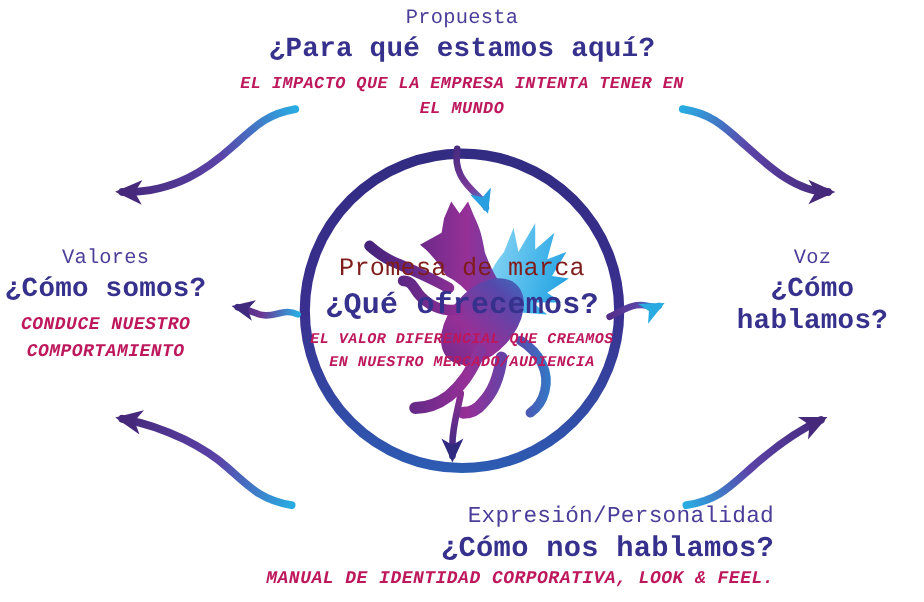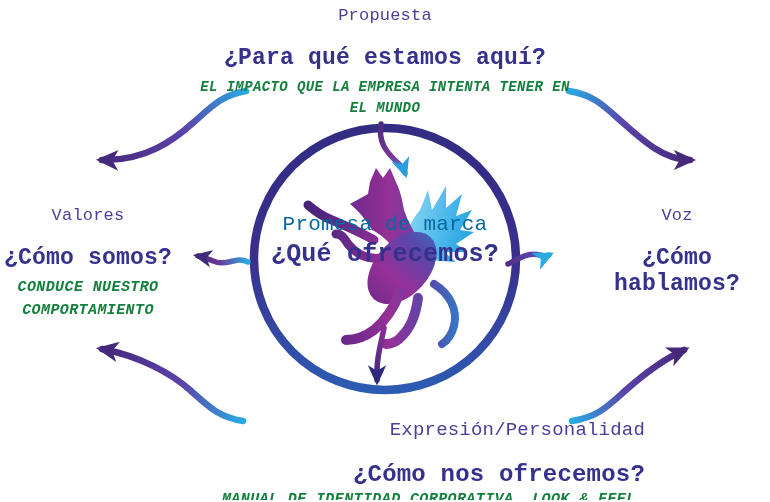--- a/index.html
+++ b/index.html
@@ -6,38 +6,38 @@
   .canvas{
     position:relative;width:770px;height:500px;background:#ffffff;overflow:hidden;
     font-family:Liberation Mono, monospace;
   }
   .canvas svg{position:absolute;left:0;top:0;}
   .sec{position:absolute;text-align:center;z-index:5;}
   .category{
     font-size:17px;font-weight:500;color:#4a3e99;letter-spacing:.2px;
   }
   .question{
-    font-size:23px;font-weight:bold;color:#36318c;margin-top:20px;letter-spacing:.2px;
+    font-size:23px;font-weight:bold;color:#36318c;margin-top:3px;letter-spacing:.2px;
   }
   .note{
-    font-style:italic;font-weight:bold;text-transform:uppercase;color:#15803d;
+    font-style:italic;font-weight:bold;text-transform:uppercase;color:#be185d;
     font-size:14px;line-height:1.5;margin-top:6px;letter-spacing:.4px;
   }
   
   .sec.top{top:6px;left:135px;width:500px;}
   .sec.top .note{width:372px;margin-left:auto;margin-right:auto;}
   
   .sec.left{top:206px;left:-3px;width:182px;}
   .sec.left .question,.sec.right .question{font-size:23px;}
   .sec.left .note,.sec.right .note{font-size:15px;width:178px;margin-left:auto;margin-right:auto;}
   
   .sec.right{top:206px;left:582px;width:190px;}
   
   .sec.center{top:213px;left:250px;width:270px;}
-  .sec.center .category{font-size:21px;font-weight:400;color:#0369a1;}
+  .sec.center .category{font-size:21px;font-weight:400;color:#7f1d1d;}
   .sec.center .question{font-size:25px;margin-top:4px;}
   .sec.center .note{font-size:12.5px;width:258px;margin-left:auto;margin-right:auto;margin-top:5px;}
   
   .sec.bottom{top:419px;left:125px;width:520px;text-align:right;}
   .sec.bottom .category{font-size:19px;}
   .sec.bottom .question{font-size:24px;}
   .sec.bottom .note{font-size:15px;margin-top:1px;}
 </style>
 </head>
 <body>
@@ -171,21 +171,22 @@
   </div>
 
   <div class="sec right">
     <div class="category">Voz</div>
     <div class="question">¿Cómo hablamos?</div>
   </div>
 
   <div class="sec center">
     <div class="category">Promesa de marca</div>
     <div class="question">¿Qué ofrecemos?</div>
+    <div class="note">EL VALOR DIFERENCIAL QUE CREAMOS EN NUESTRO MERCADO/AUDIENCIA</div>
   </div>
 
   <div class="sec bottom">
     <div class="category">Expresión/Personalidad</div>
-    <div class="question">¿Cómo nos ofrecemos?</div>
+    <div class="question">¿Cómo nos hablamos?</div>
     <div class="note">MANUAL DE IDENTIDAD CORPORATIVA, LOOK &amp; FEEL.</div>
   </div>
 
 </div>
 
 </body></html>

